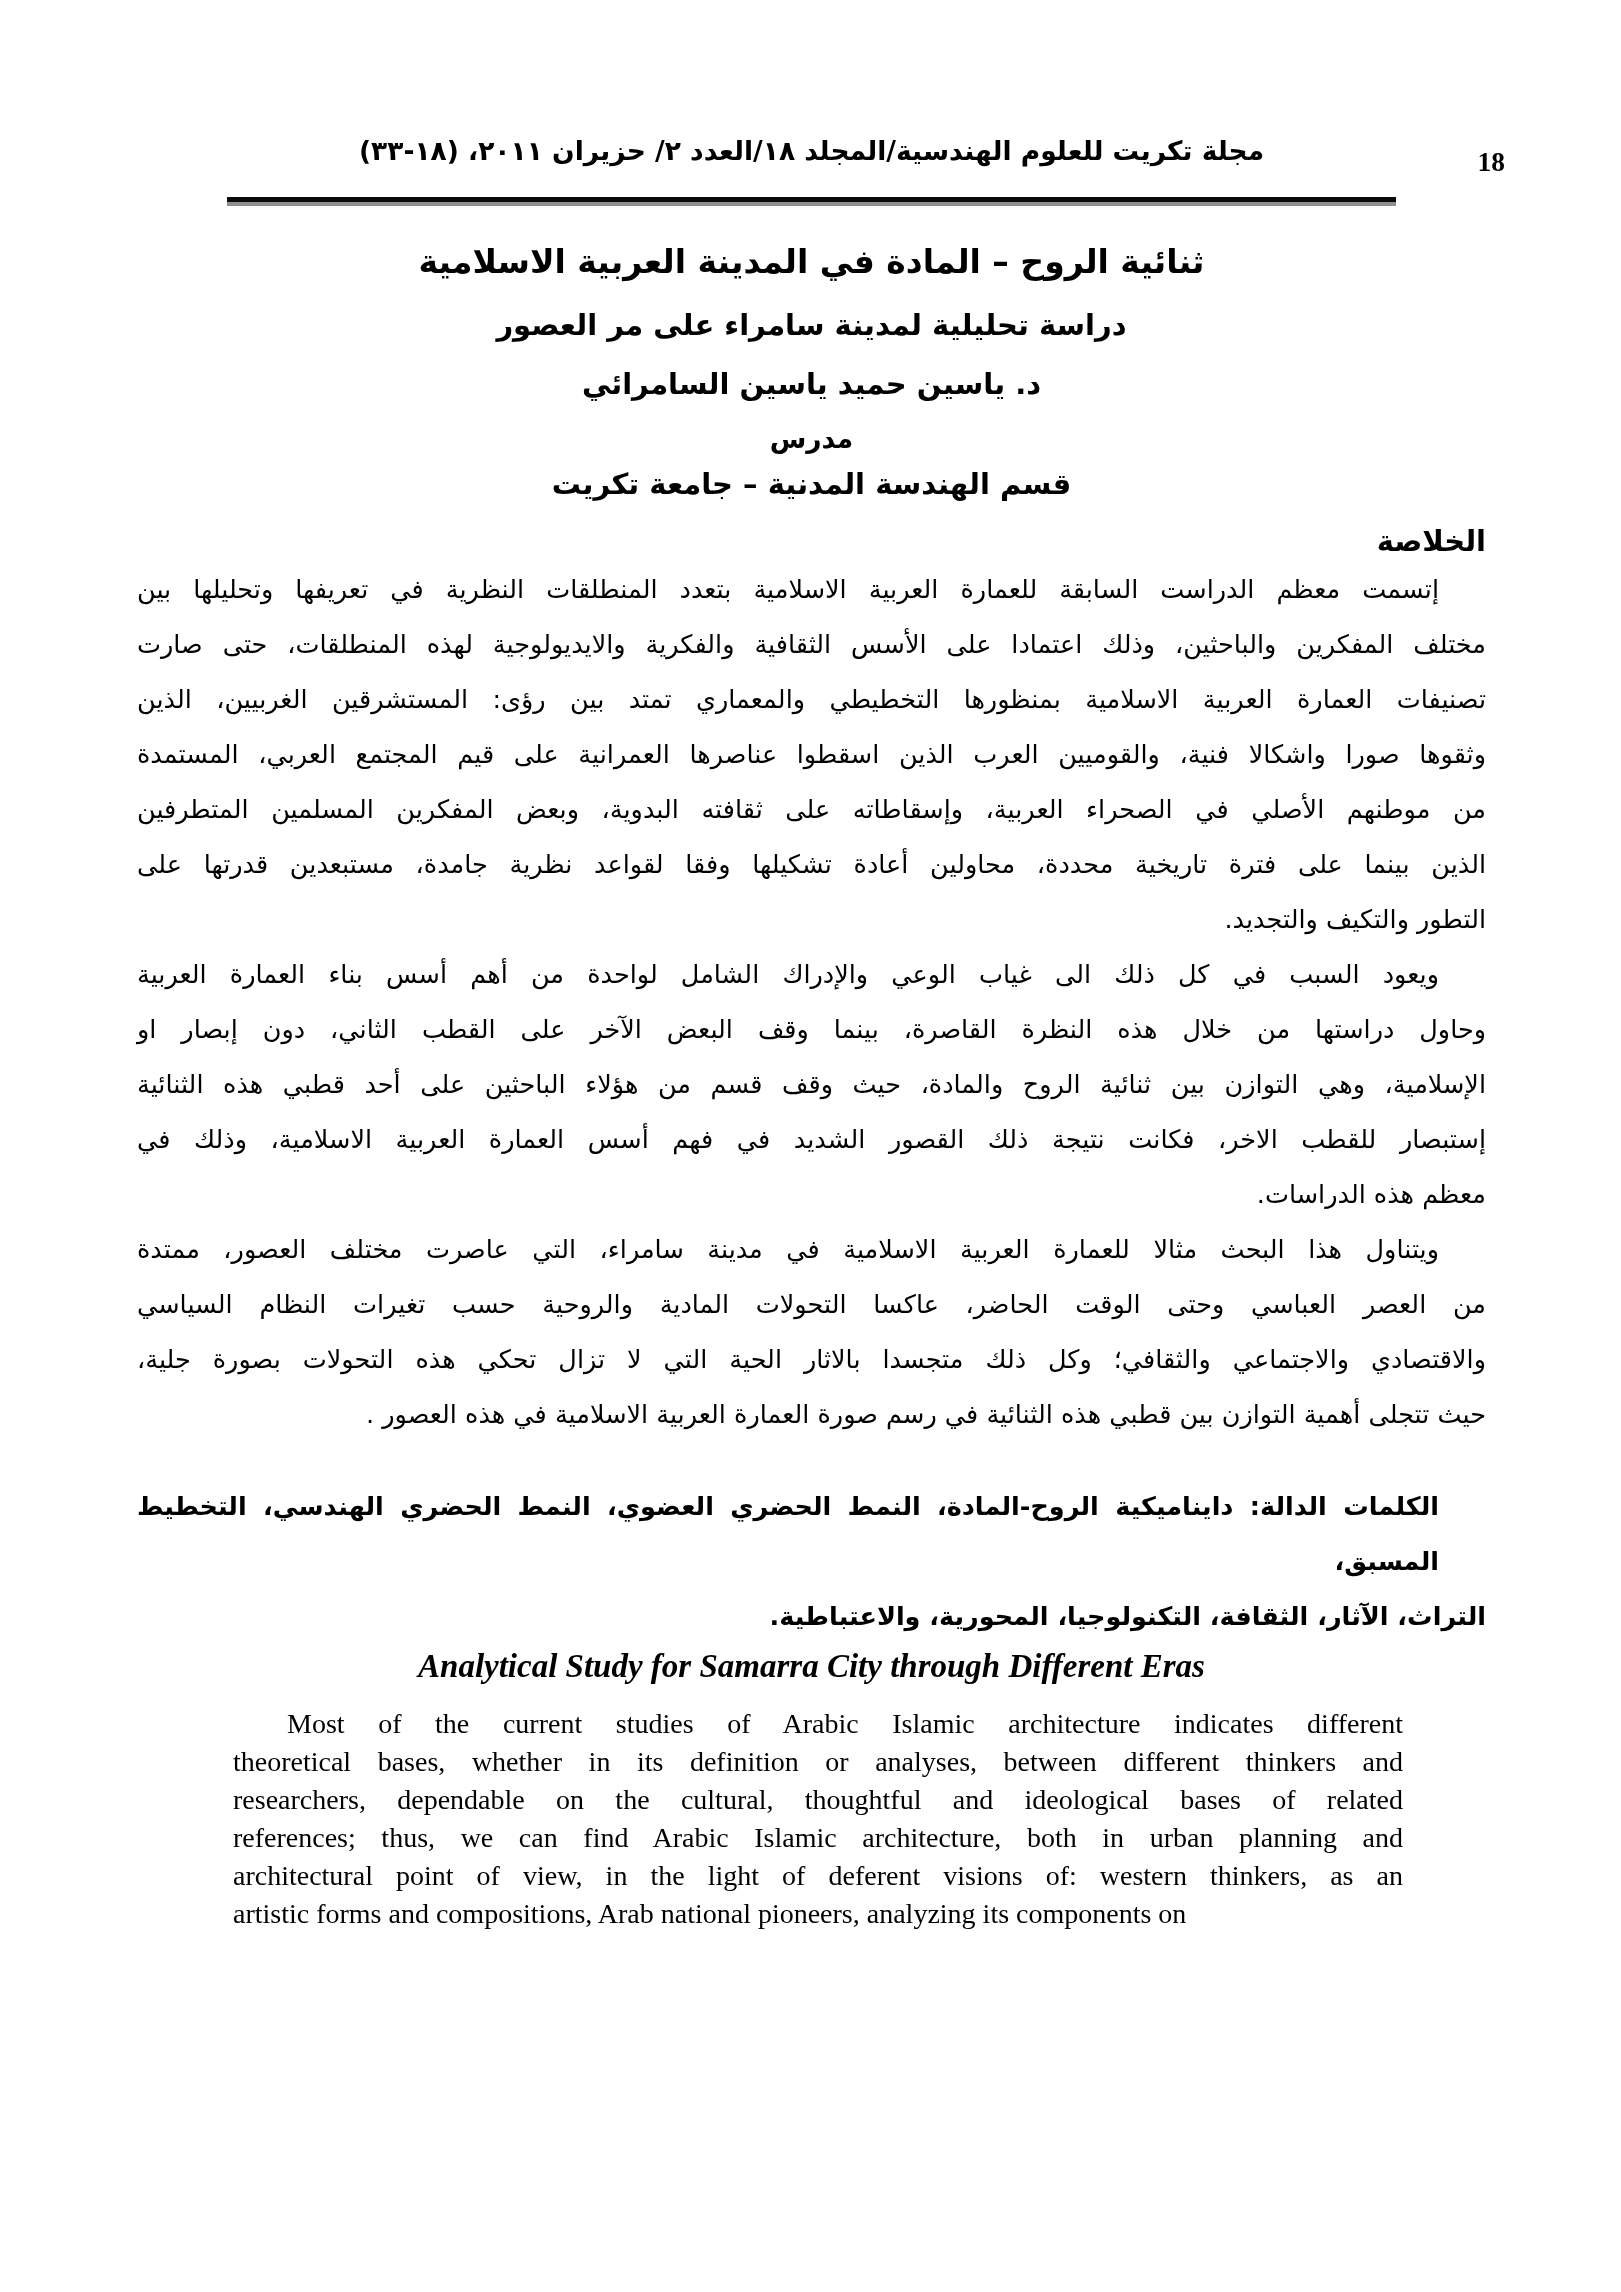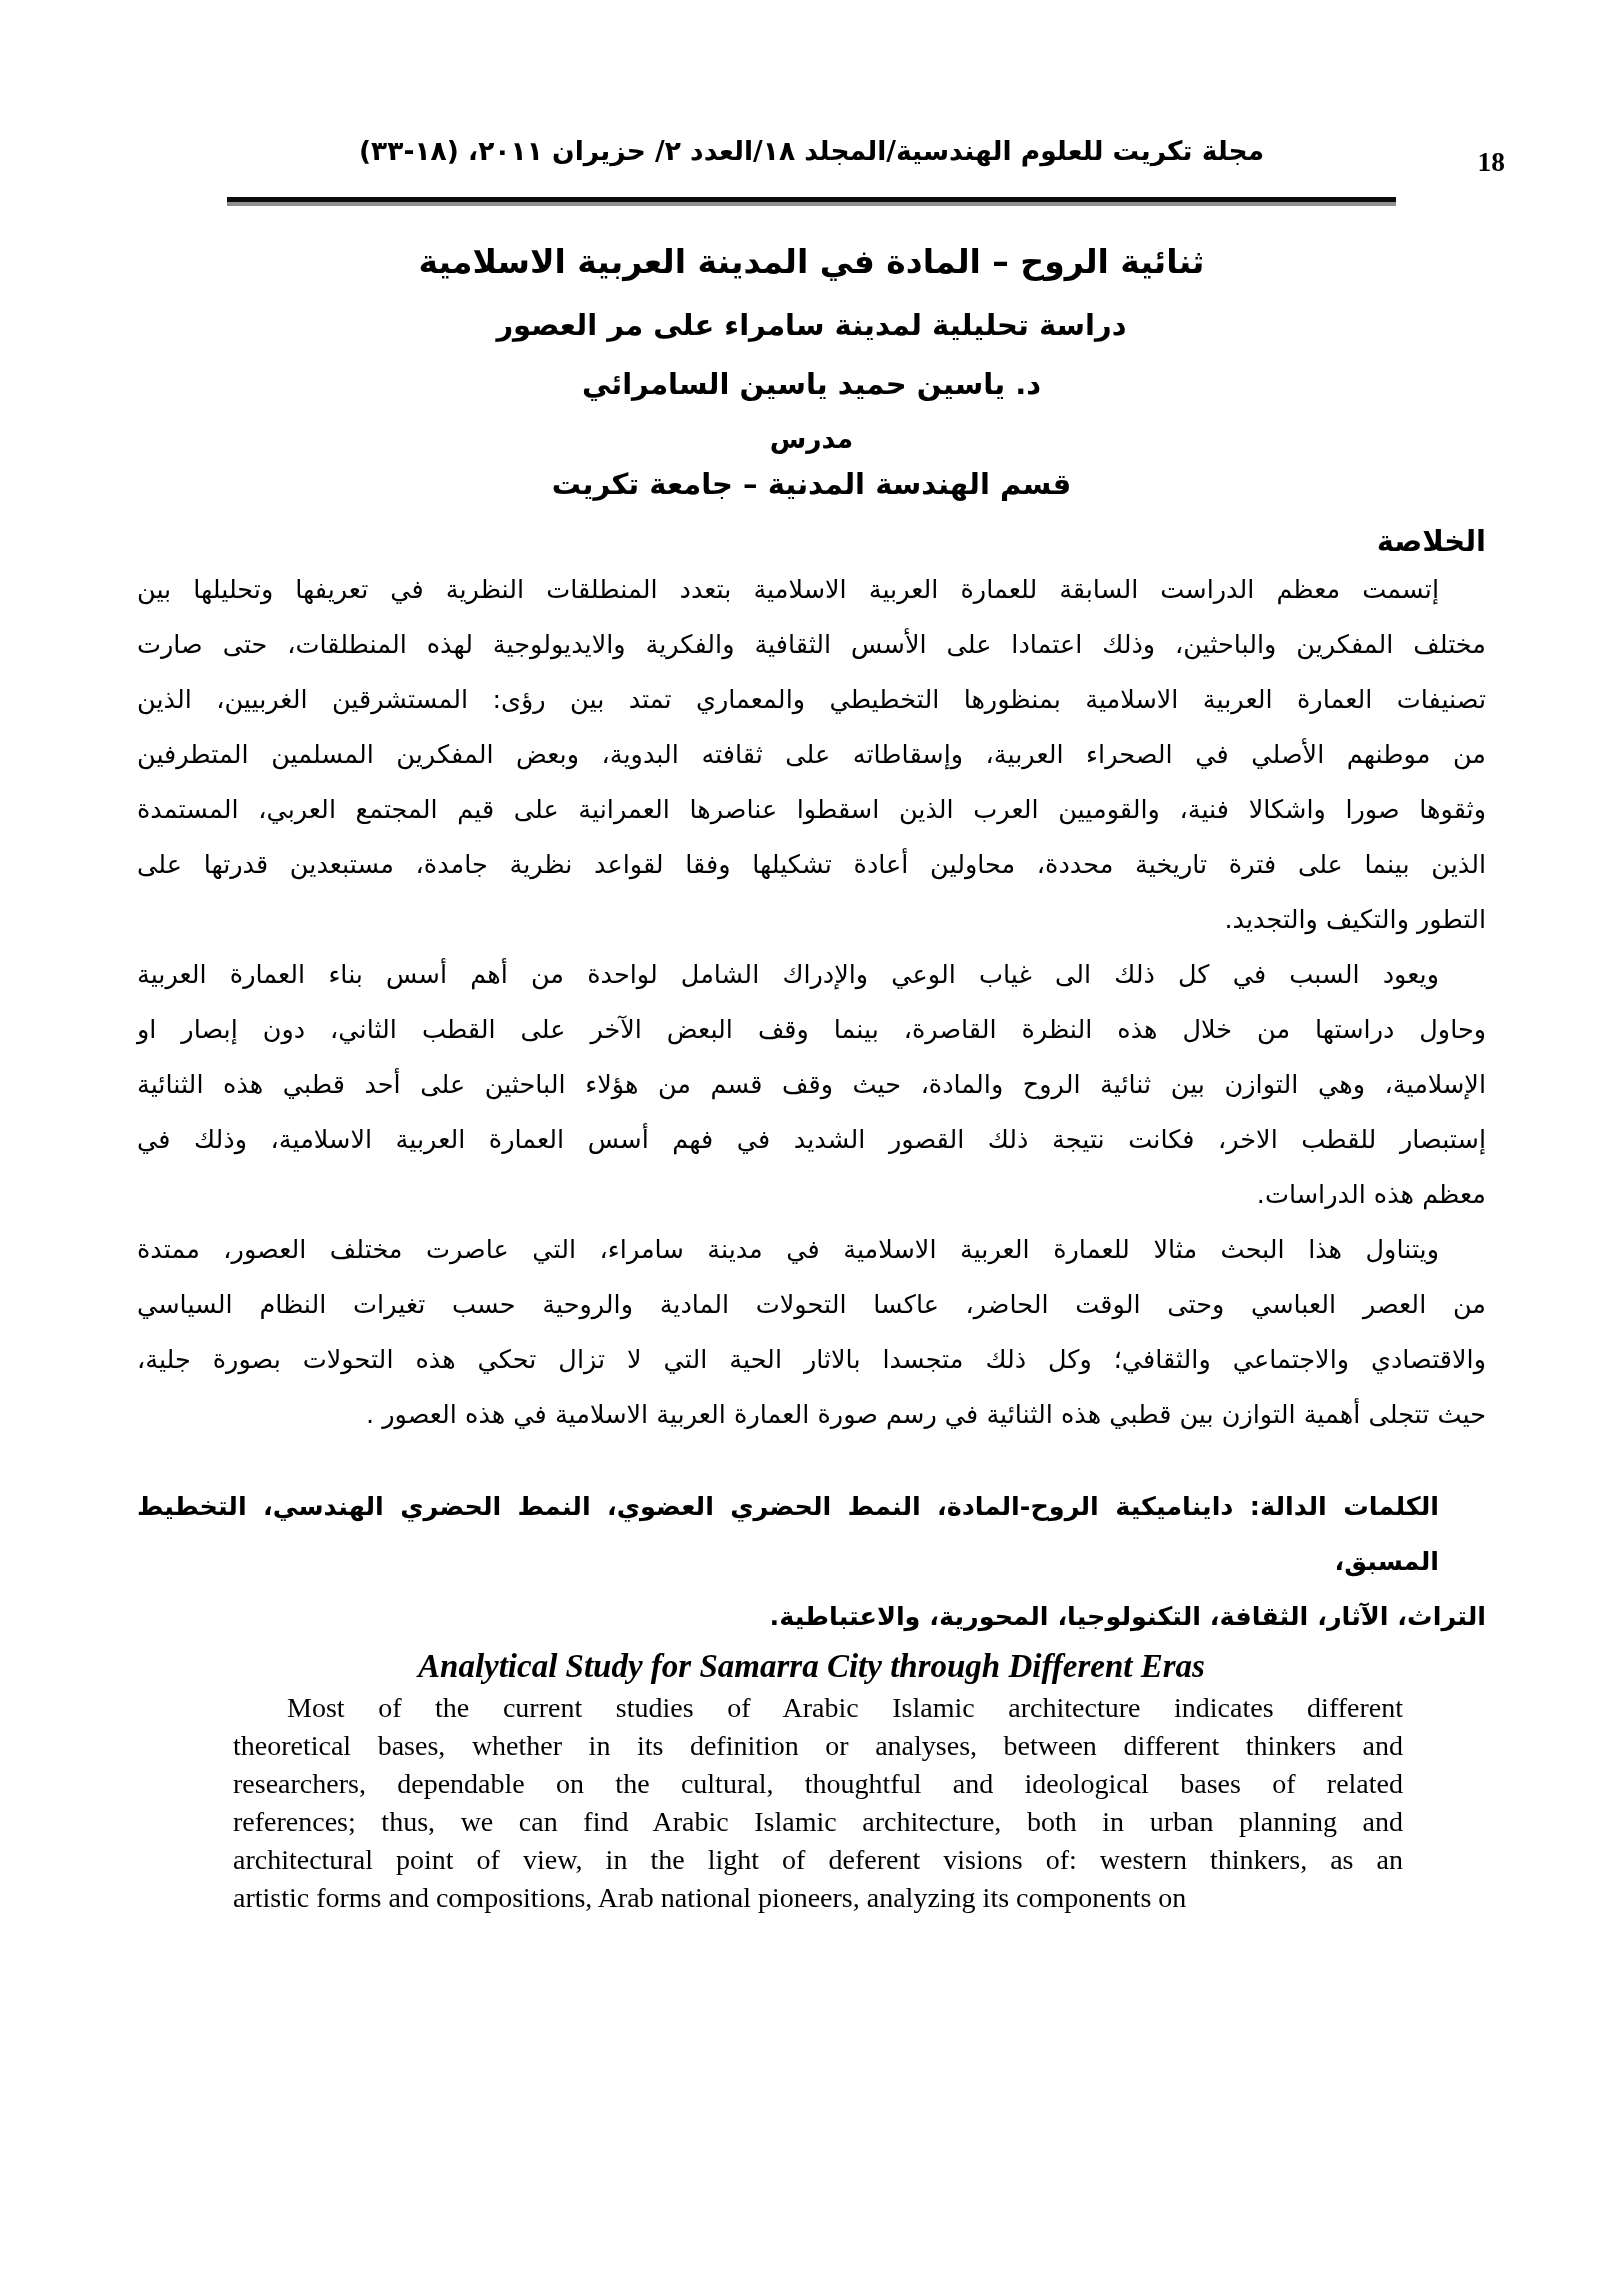--- a/index.html
+++ b/index.html
@@ -62,21 +62,21 @@
     font-family:"Liberation Serif",serif;
     font-size:33px;font-weight:bold;font-style:italic;
     line-height:45px;
   }
   .en-section{margin-left:96px;width:1170px;}
   .abs-head{
     margin-top:39px;
     font-family:"Liberation Serif",serif;
     font-size:29px;font-weight:bold;line-height:37px;
   }
-  .en-par{margin-top:0;}
+  .en-par{margin-top:16px;}
   .en-line{
     font-family:"Liberation Serif",serif;
     font-size:28px;line-height:38px;
     text-align:justify;text-align-last:justify;
     text-justify:inter-word;
   }
   .en-line.first{padding-left:54px;}
   .en-line.end{text-align-last:left;}
 </style>
 </head>
@@ -99,22 +99,22 @@
     <div class="c author">د. ياسين حميد ياسين السامرائي</div>
     <div class="c pos">مدرس</div>
     <div class="c dept">قسم الهندسة المدنية – جامعة تكريت</div>
 
     <div class="khead">الخلاصة</div>
 
     <div class="ar-par">
         <div class="ar-line first">إتسمت معظم الدراست السابقة للعمارة العربية الاسلامية بتعدد المنطلقات النظرية في تعريفها وتحليلها بين</div>
         <div class="ar-line">مختلف المفكرين والباحثين، وذلك اعتمادا على الأسس الثقافية والفكرية والايديولوجية لهذه المنطلقات، حتى صارت</div>
         <div class="ar-line">تصنيفات العمارة العربية الاسلامية بمنظورها التخطيطي والمعماري تمتد بين رؤى: المستشرقين الغربيين، الذين</div>
+        <div class="ar-line">وثقوها صورا واشكالا فنية، والقوميين العرب الذين اسقطوا عناصرها العمرانية على قيم المجتمع العربي، المستمدة</div>
         <div class="ar-line">من موطنهم الأصلي في الصحراء العربية، وإسقاطاته على ثقافته البدوية، وبعض المفكرين المسلمين المتطرفين</div>
-        <div class="ar-line">وثقوها صورا واشكالا فنية، والقوميين العرب الذين اسقطوا عناصرها العمرانية على قيم المجتمع العربي، المستمدة</div>
         <div class="ar-line">الذين بينما على فترة تاريخية محددة، محاولين أعادة تشكيلها وفقا لقواعد نظرية جامدة، مستبعدين قدرتها على</div>
         <div class="ar-line end">التطور والتكيف والتجديد.</div>
       </div>
     <div class="ar-par">
         <div class="ar-line first">ويعود السبب في كل ذلك الى غياب الوعي والإدراك الشامل لواحدة من أهم أسس بناء العمارة العربية</div>
         <div class="ar-line">وحاول دراستها من خلال هذه النظرة القاصرة، بينما وقف البعض الآخر على القطب الثاني، دون إبصار او</div>
         <div class="ar-line">الإسلامية، وهي التوازن بين ثنائية الروح والمادة، حيث وقف قسم من هؤلاء الباحثين على أحد قطبي هذه الثنائية</div>
         <div class="ar-line">إستبصار للقطب الاخر، فكانت نتيجة ذلك القصور الشديد في فهم أسس العمارة العربية الاسلامية، وذلك في</div>
         <div class="ar-line end">معظم هذه الدراسات.</div>
       </div>

